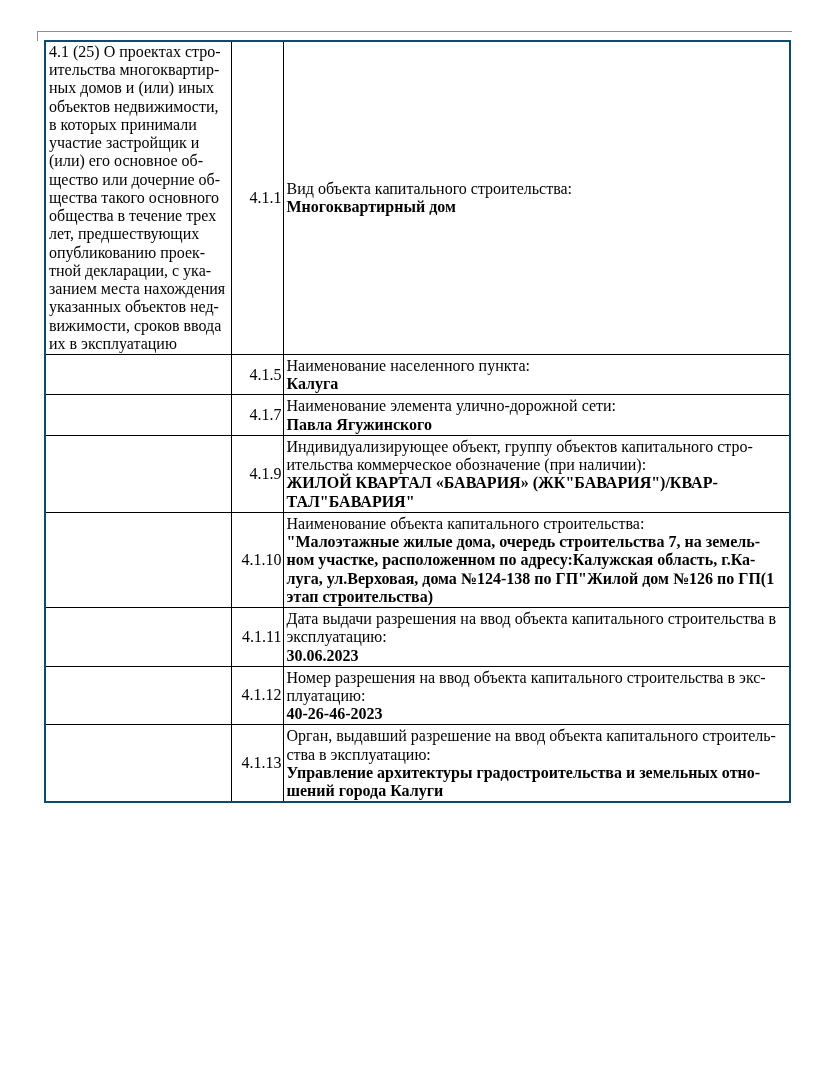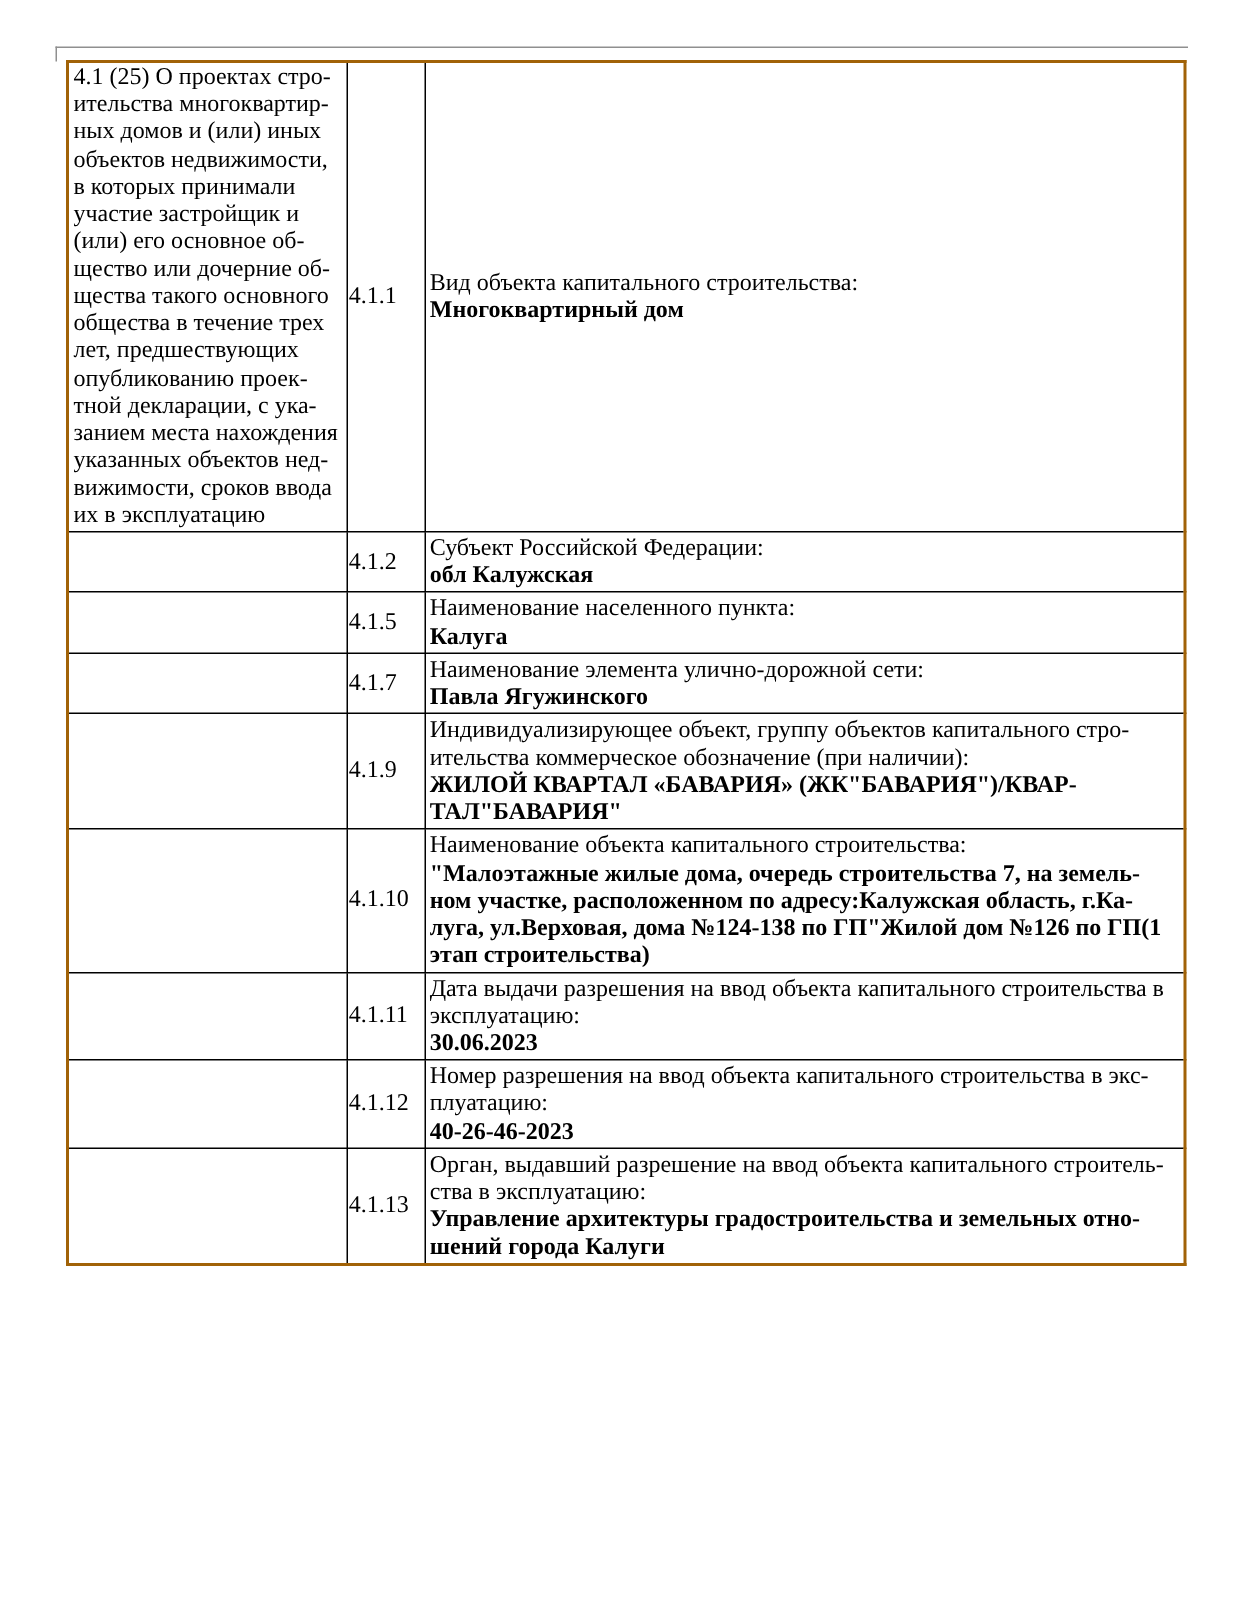--- a/index.html
+++ b/index.html
@@ -11,36 +11,36 @@
     font-family: "Liberation Serif", "DejaVu Serif", serif;
     color: #000000;
   }
   .cont-line { position: absolute; background: #8f8f8f; }
 
   #doc-table { position: absolute; left: 44px; top: 40px; }
   table {
     border-collapse: collapse;
     table-layout: fixed;
     width: 745px;
-    border: 2px solid #a16207;
+    border: 2px solid #0c4a6e;
   }
   td {
     border: 1px solid #000000;
     font-size: 16px;
     line-height: 1.14;
     overflow: hidden;
   }
   td.desc {
     vertical-align: top;
     padding: 1px 2px 1px 3px;
     white-space: pre-line;
   }
   td.num {
     vertical-align: middle;
-    text-align: left;
+    text-align: right;
     padding: 1px;
     font-family: Liberation Serif, serif;
   }
   td.content {
     vertical-align: middle;
     padding: 2px 4px 1px 3px;
   }
   .label { white-space: pre-line; }
   .value { white-space: pre-line; font-weight: bold; display: block; }
   .value.inline { display: inline; }
@@ -72,25 +72,20 @@
 общества в течение трех
 лет, предшествующих
 опубликованию проек-
 тной декларации, с ука-
 занием места нахождения
 указанных объектов нед-
 вижимости, сроков ввода
 их в эксплуатацию</td>
           <td class="num">4.1.1</td>
           <td class="content"><span class="label">Вид объекта капитального строительства:</span><span class="value">Многоквартирный дом</span></td>
-        </tr>
-        <tr>
-          <td class="desc"></td>
-          <td class="num">4.1.2</td>
-          <td class="content"><span class="label">Субъект Российской Федерации:</span><span class="value">обл Калужская</span></td>
         </tr>
         <tr>
           <td class="desc"></td>
           <td class="num">4.1.5</td>
           <td class="content"><span class="label">Наименование населенного пункта:</span><span class="value">Калуга</span></td>
         </tr>
         <tr>
           <td class="desc"></td>
           <td class="num">4.1.7</td>
           <td class="content"><span class="label">Наименование элемента улично-дорожной сети:</span><span class="value">Павла Ягужинского</span></td>

